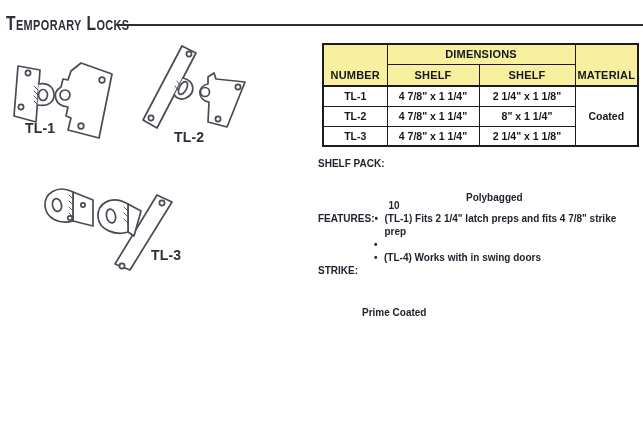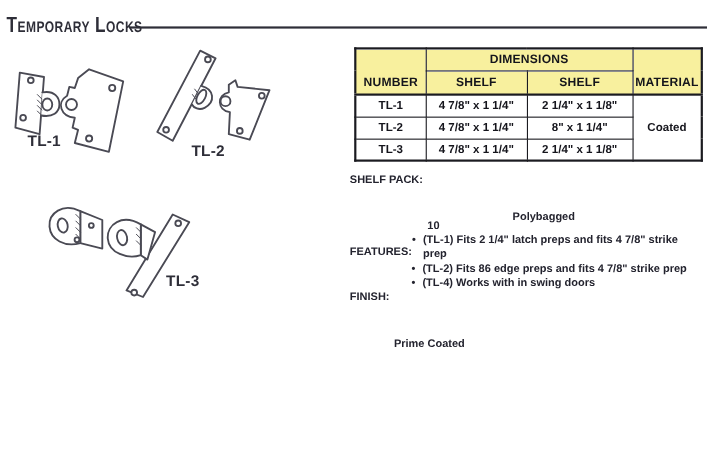--- a/index.html
+++ b/index.html
@@ -95,21 +95,21 @@
     position:absolute;left:318px;top:157px;width:318px;
     color:var(--text_dark);
     font-size:10px;font-weight:700;
     line-height:13px;
   }
   .details .line{position:relative;display:flex;}
   .lbl{flex:0 0 auto;}
   .val{margin-left:4px;margin-top:42px;}
   .polybag{position:absolute;left:148px;top:0;margin-top:34px;}
   .feat-row{display:flex;}
-  .feat-indent{flex:0 0 56px;margin-top:11px;}
+  .feat-indent{flex:0 0 56px;}
   .feat-bullet{flex:0 0 10px;text-align:left;}
   .feat-text{flex:1;}
 </style>
 </head>
 <body>
 
 <div class="page">
 
   <div class="titlebar">
     <div class="page-title">Temporary Locks</div>
@@ -227,26 +227,25 @@
       <span class="polybag">Polybagged</span>
     </div>
     <div class="feat-row">
       <span class="feat-indent">FEATURES:</span>
       <span class="feat-bullet">•</span>
       <span class="feat-text">(TL-1) Fits 2 1/4" latch preps and fits 4 7/8" strike prep</span>
     </div>
     <div class="feat-row">
       <span class="feat-indent"></span>
       <span class="feat-bullet">•</span>
-      <span class="feat-text">(TL-2) Fits 86 edge preps and fits 4 7/8" strike prep</span>
     </div>
     <div class="feat-row">
       <span class="feat-indent"></span>
       <span class="feat-bullet">•</span>
       <span class="feat-text">(TL-4) Works with in swing doors</span>
     </div>
     <div class="line">
-      <span class="lbl">FINISH:</span>
+      <span class="lbl">STRIKE:</span>
       <span class="val">Prime Coated</span>
     </div>
   </div>
 
 </div>
 
 </body></html>

